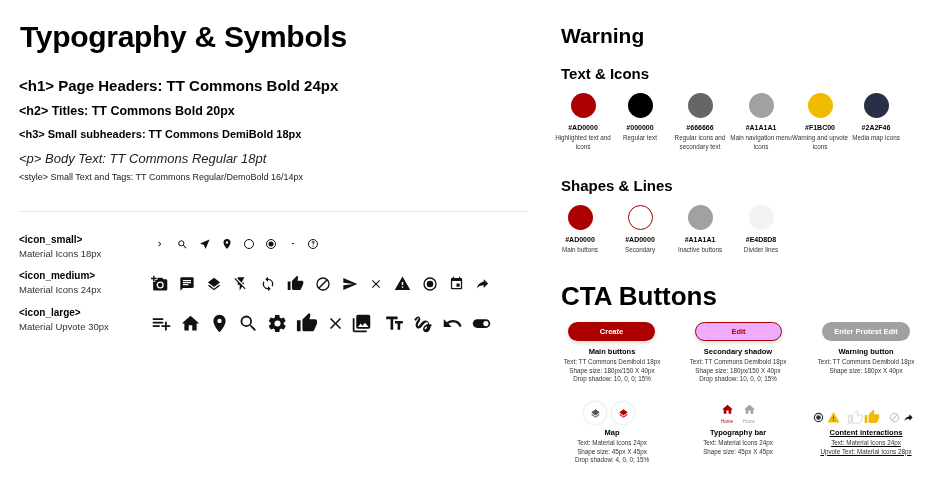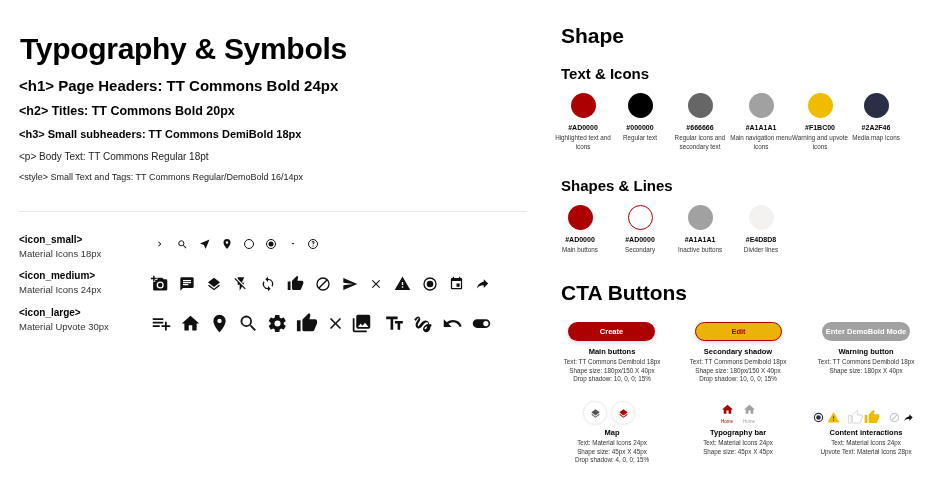--- a/index.html
+++ b/index.html
@@ -2,51 +2,51 @@
 <html><head>
 <meta charset="utf-8">
 <style>
   * { box-sizing: border-box; margin: 0; padding: 0; }
   html, body { width: 950px; height: 490px; background: #ffffff; overflow: hidden; }
   body { font-family: "Liberation Sans", "DejaVu Sans", sans-serif; color: #000; position: relative; }
 
   .abs { position: absolute; }
 
   
-  .title-main { left: 20px; top: 32px; font-size: 30px; font-weight: bold; letter-spacing: -0.3px; }
+  .title-main { left: 20px; top: 20px; font-size: 30px; font-weight: bold; letter-spacing: -0.3px; }
   .t-h1 { left: 19px; top: 77px; font-size: 15px; font-weight: bold; }
   .t-h2 { left: 19px; top: 104px; font-size: 12.5px; font-weight: bold; }
   .t-h3 { left: 19px; top: 128px; font-size: 11px; font-weight: bold; }
-  .t-p { left: 19px; top: 151px; font-size: 10px; color: #222; }
+  .t-p { left: 19px; top: 151px; font-size: 13px; color: #222; font-style: italic; }
   .t-style { left: 19px; top: 172px; font-size: 9px; color: #222; text-align: right; }
 
   .divider-left { left: 19px; top: 211px; width: 508px; height: 1px; background: #ECE7E7; }
 
   .icon-label { left: 19px; font-size: 10px; }
   .icon-label .tag { font-weight: bold; display: block; }
   .icon-label .desc { display: block; color: #333; margin-top: 3px; font-size: 9.5px; }
 
   .icon-row { position: absolute; display: flex; align-items: center; }
   .icon-row svg { display: block; fill: #111; }
 
   
   .h-colour { left: 561px; top: 24px; font-size: 21px; font-weight: bold; }
   .h-textIcons { left: 561px; top: 65px; font-size: 15px; font-weight: bold; }
   .h-shapes { left: 561px; top: 177px; font-size: 15px; font-weight: bold; }
-  .h-cta { left: 561px; top: 281px; font-size: 21px; font-weight: bold; }
+  .h-cta { left: 561px; top: 281px; font-size: 26px; font-weight: bold; }
 
   .swatch { position: absolute; width: 64px; text-align: center; }
   .swatch .dot { width: 25px; height: 25px; border-radius: 50%; margin: 0 auto; }
   .swatch .hex { font-size: 7px; font-weight: bold; margin-top: 6px; }
   .swatch .lbl { font-size: 6.3px; color: #333; margin-top: 2px; line-height: 9px; }
 
   
   .cta-btn { position: absolute; height: 19px; border-radius: 10px; font-size: 7.5px; font-weight: bold; display: flex; align-items: center; justify-content: center; }
   .cta-main { background: #AD0000; color: #fff; box-shadow: 0 2px 4px rgba(0,0,0,0.15); }
-  .cta-sec { background: #eab308; color: #AD0000; border: 1px solid #AD0000; box-shadow: 0 2px 4px rgba(0,0,0,0.15); }
+  .cta-sec { background: #f0abfc; color: #AD0000; border: 1px solid #AD0000; box-shadow: 0 2px 4px rgba(0,0,0,0.15); }
   .cta-inact { background: #A1A1A1; color: #fff; }
 
   .cta-caption { position: absolute; text-align: center; width: 140px; }
   .cta-caption .cap-title { font-size: 7.5px; font-weight: bold; margin-bottom: 2px; }
   .cta-caption .cap-line { font-size: 6.3px; color: #333; line-height: 8.5px; }
 
   .map-btn { position: absolute; width: 22px; height: 22px; border-radius: 50%; background: #fff; box-shadow: 0 0 3px rgba(0,0,0,0.18); display: flex; align-items: center; justify-content: center; }
   .nav-item { position: absolute; width: 22px; text-align: center; }
   .nav-item .nav-lbl { font-size: 4.5px; margin-top: -1px; }
 </style>
@@ -245,21 +245,21 @@
         <path d="M12.5 8c-2.6 0-5 1-6.9 2.6L2 7v9h9l-3.6-3.6A8 8 0 0 1 20.1 16l2.4-.8A10.5 10.5 0 0 0 12.5 8z"></path>
       </svg>
     </span>
   <span>
       <svg width="21" height="21" viewBox="0 0 24 24">
         <path d="M17 7H7a5 5 0 0 0 0 10h10a5 5 0 0 0 0-10zm0 8a3 3 0 1 1 3-3 3 3 0 0 1-3 3z"></path>
       </svg>
     </span>
 </div>
 
-<div class="abs h-colour">Shape</div>
+<div class="abs h-colour">Warning</div>
 <div class="abs h-textIcons">Text &amp; Icons</div>
 
 <div class="swatch" style="left:551px; top:93px;">
   <div class="dot" style="background:#AD0000;"></div>
   <div class="hex">#AD0000</div>
   <div class="lbl">Highlighted text and icons</div>
 </div>
 <div class="swatch" style="left:608px; top:93px;">
   <div class="dot" style="background:#000000;"></div>
   <div class="hex">#000000</div>
@@ -320,21 +320,21 @@
 </div>
 
 <div class="cta-btn cta-sec" style="left:695px; top:322px; width:87px;">Edit</div>
 <div class="cta-caption" style="left:668px; top:347px;">
   <div class="cap-title">Secondary shadow</div>
   <div class="cap-line">Text: TT Commons Demibold 18px</div>
   <div class="cap-line">Shape size: 180px/150 X 40px</div>
   <div class="cap-line">Drop shadow: 10, 0, 0; 15%</div>
 </div>
 
-<div class="cta-btn cta-inact" style="left:822px; top:322px; width:88px;">Enter DemoBold Mode</div>
+<div class="cta-btn cta-inact" style="left:822px; top:322px; width:88px;">Enter Protest Edit</div>
 <div class="cta-caption" style="left:796px; top:347px;">
   <div class="cap-title">Warning button</div>
   <div class="cap-line">Text: TT Commons Demibold 18px</div>
   <div class="cap-line">Shape size: 180px X 40px</div>
 </div>
 
 <div class="map-btn" style="left:584px; top:402px;">
   <svg width="11" height="11" viewBox="0 0 24 24" fill="#555">
       <path d="M12 16.5l7.4-5.7L21 9.5 12 2.5 3 9.5l1.6 1.3zm0 2.5l-7.4-5.7L3 14.5l9 7 9-7-1.6-1.2z"></path>
     </svg>
@@ -397,17 +397,17 @@
         <circle cx="12" cy="12" r="9" fill="none" stroke="#C8C8C8" stroke-width="2.5"></circle>
         <path d="M6 18L18 6" stroke="#C8C8C8" stroke-width="2.5"></path>
       </svg>
     </span>
   <span>
       <svg width="11" height="11" viewBox="0 0 24 24">
         <path d="M14 9V5l7 7-7 7v-4.1c-5 0-8.5 1.6-11 5.1 1-5 4-10 11-11z" fill="#111"></path>
       </svg>
     </span>
 </div>
-<div class="cta-caption" style="left:796px; top:428px;">
+<div class="cta-caption" style="left:796px; top:428px;text-decoration:underline;">
   <div class="cap-title">Content interactions</div>
   <div class="cap-line">Text: Material Icons 24px</div>
   <div class="cap-line">Upvote Text: Material Icons 28px</div>
 </div>
 
 </body></html>

